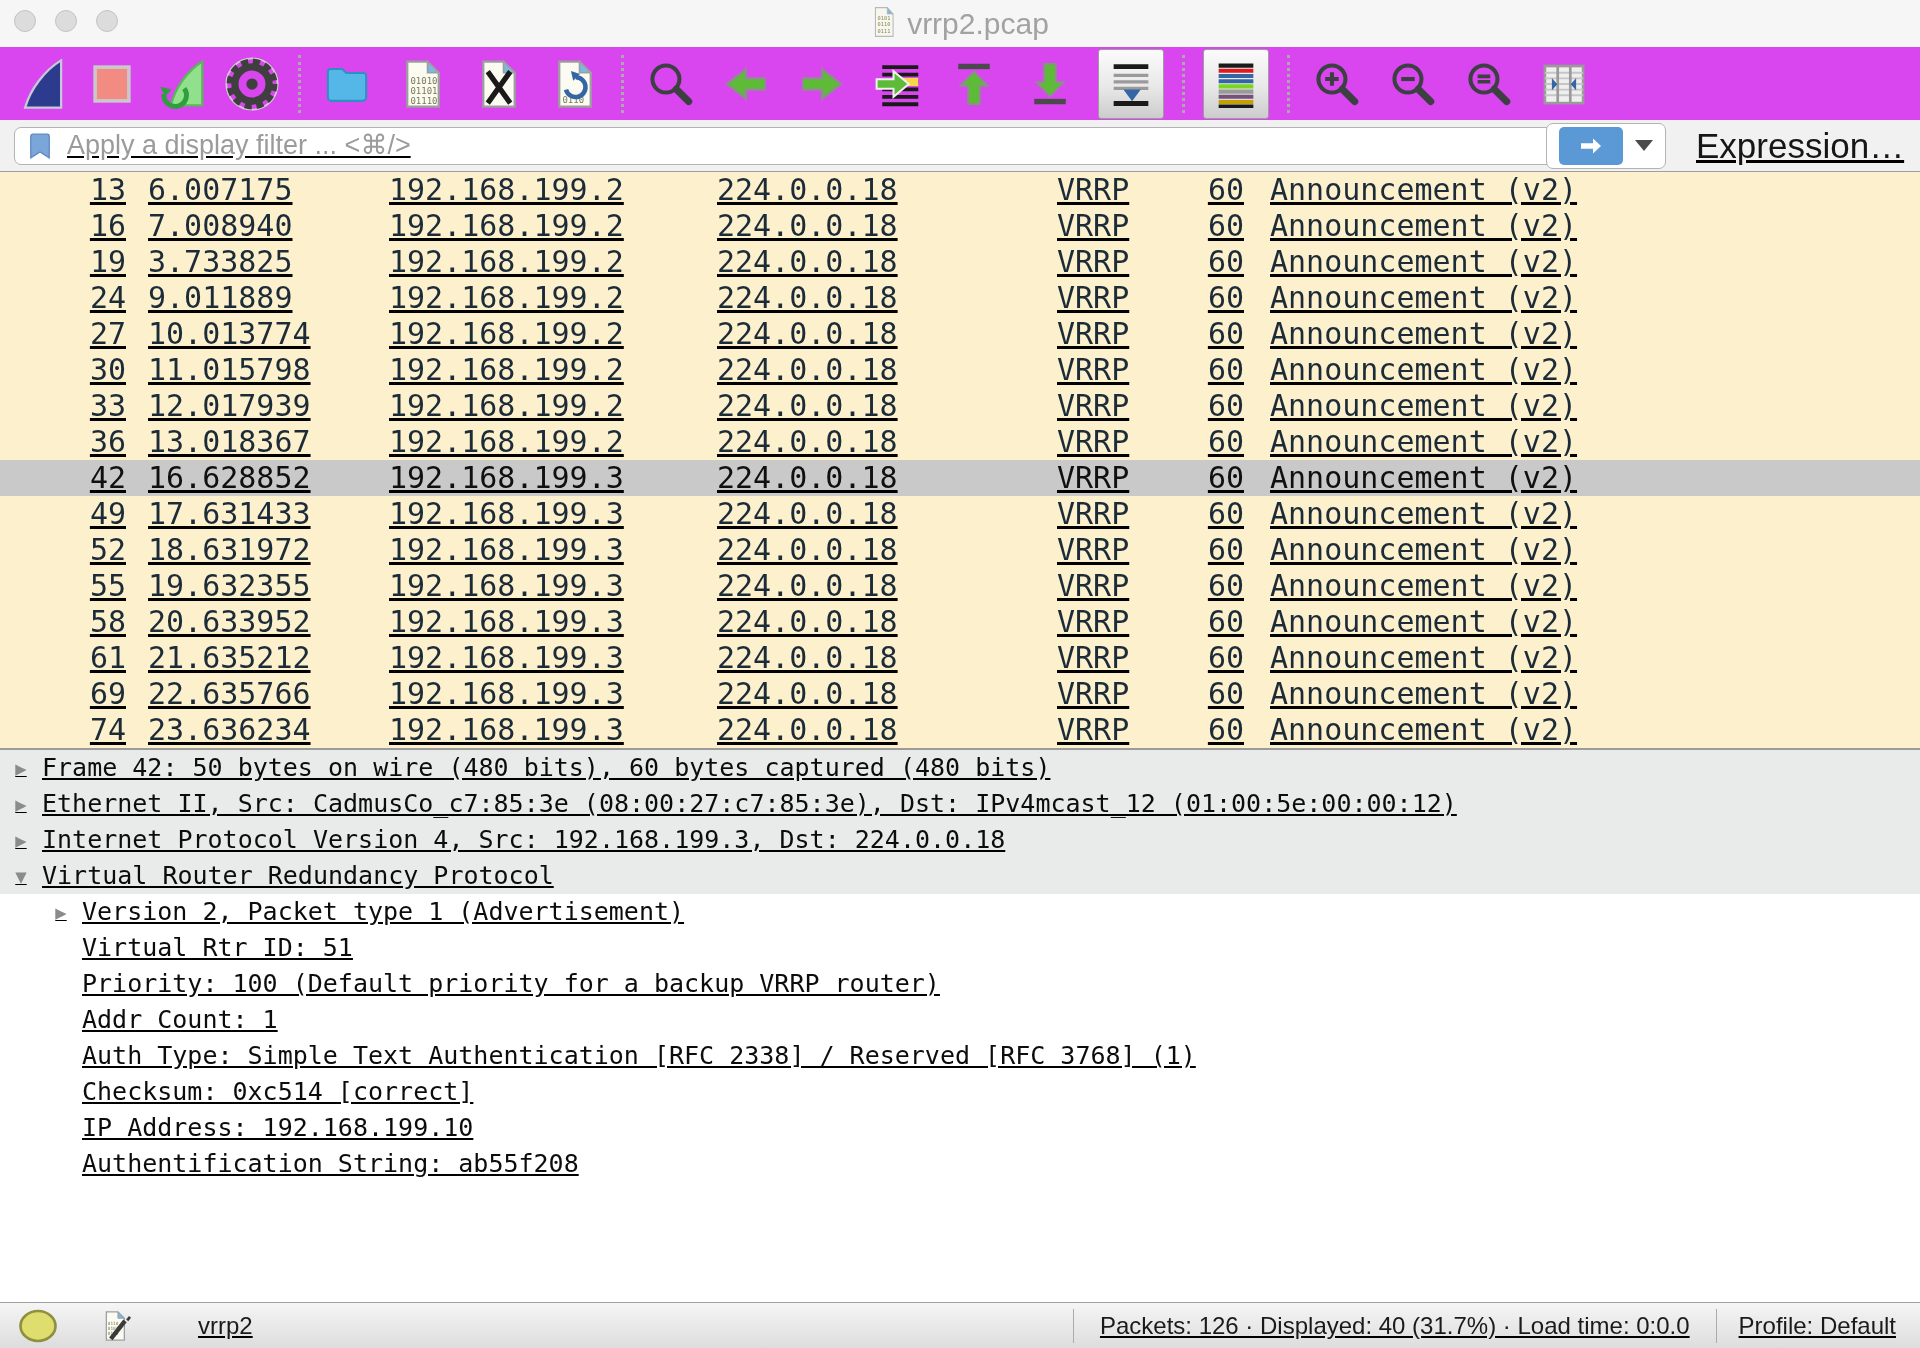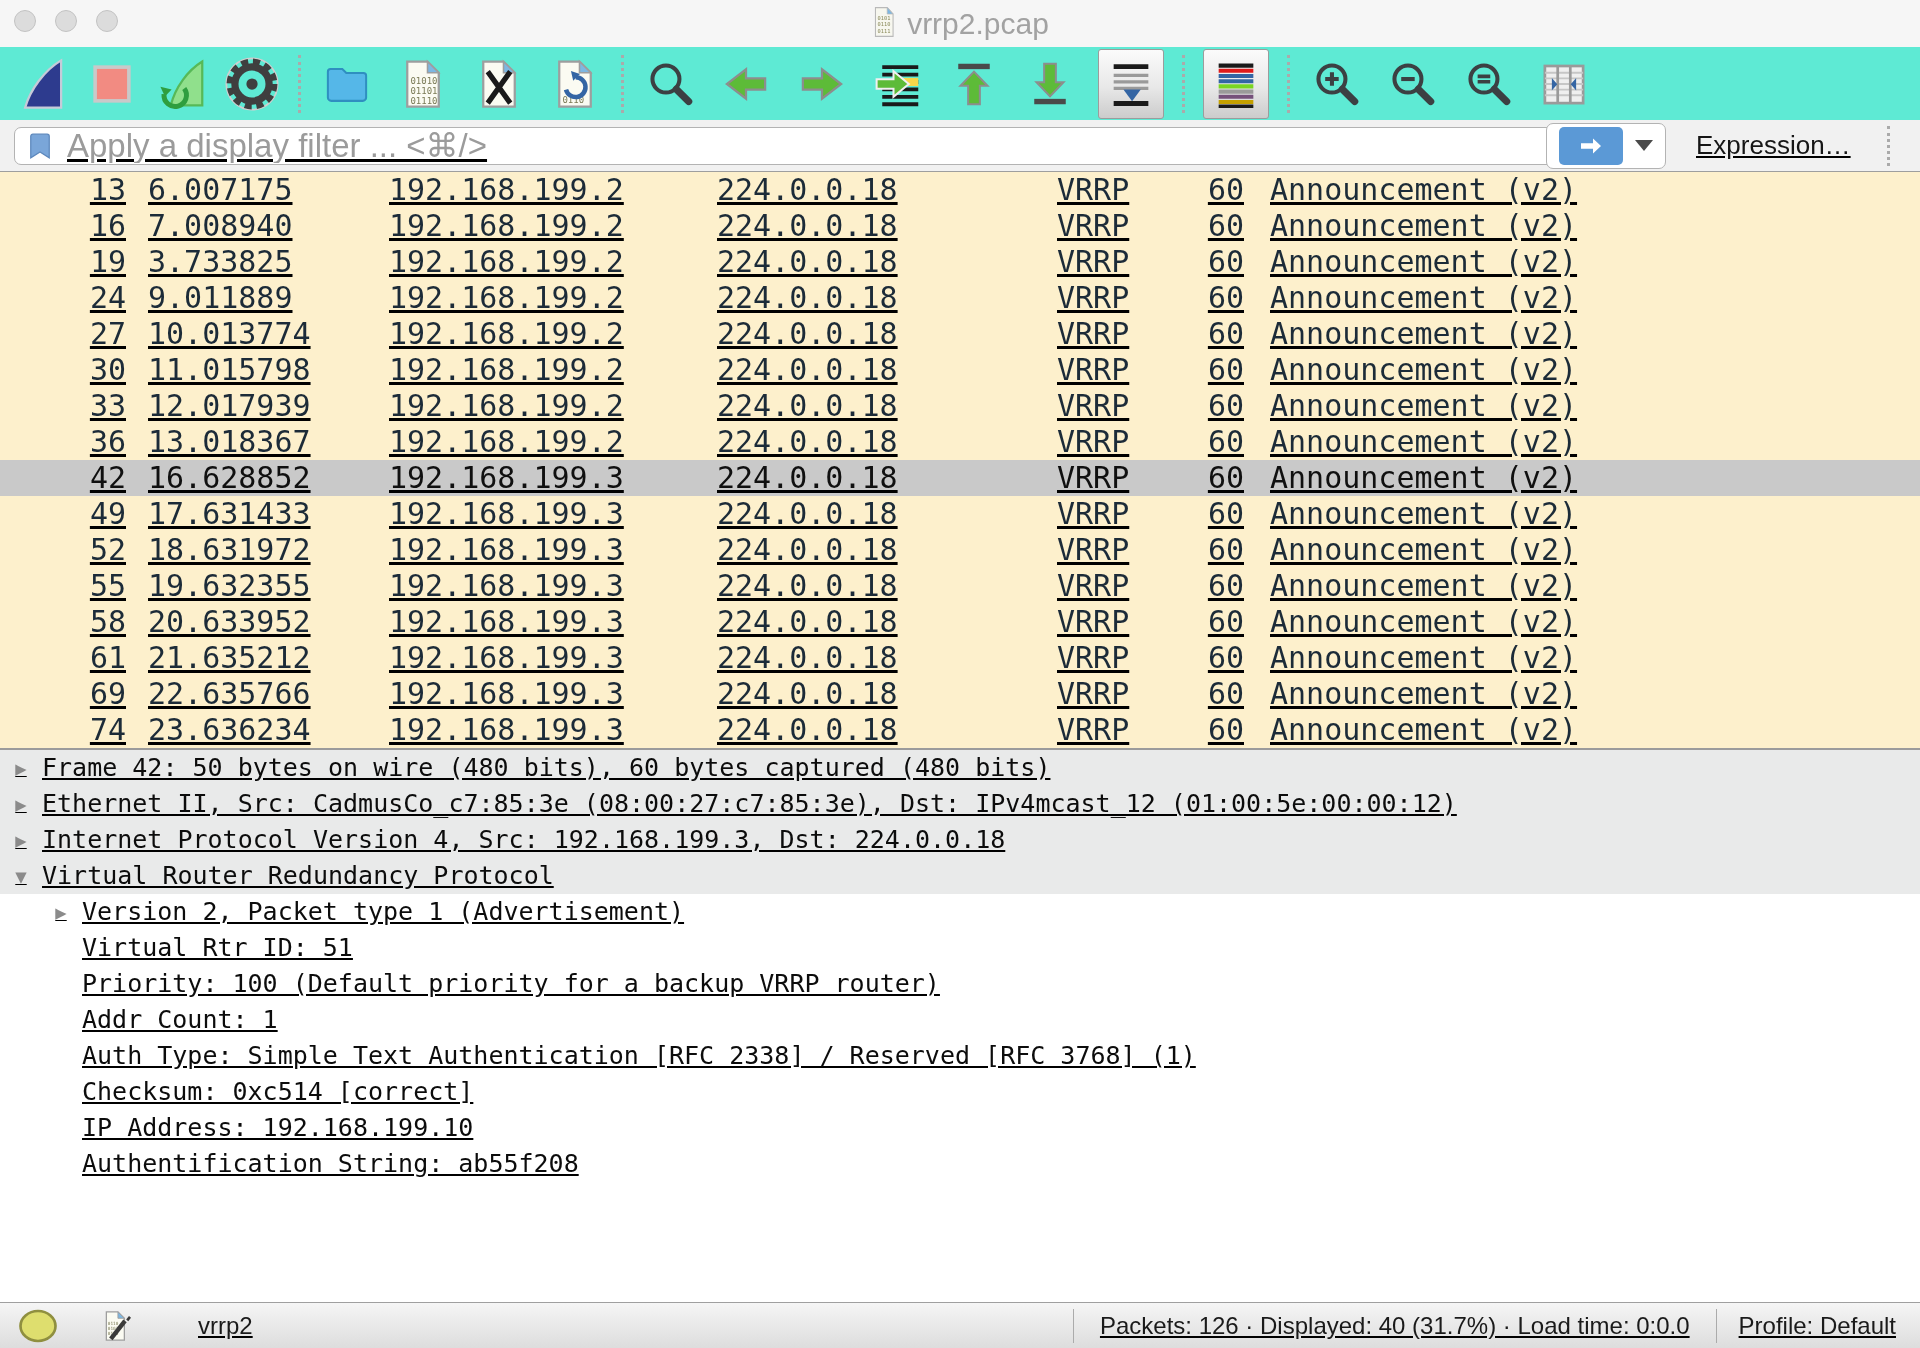--- a/index.html
+++ b/index.html
@@ -8,38 +8,38 @@
   .window{width:1920px;height:1348px;display:flex;flex-direction:column;text-decoration:underline;}
 
   
   .titlebar{height:47px;position:relative;background:#f6f6f6;flex:0 0 auto;}
   .lights{position:absolute;left:14px;top:10px;display:flex;gap:19px;}
   .light{width:22px;height:22px;border-radius:50%;background:#dcdcdc;border:1px solid #c3c3c3;box-sizing:border-box;}
   .titlewrap{position:absolute;left:0;right:0;top:0;height:47px;display:flex;align-items:center;justify-content:center;gap:10px;}
   .titletext{font-size:30px;color:#a2a2a2;}
 
   
-  .toolbar{height:73px;display:flex;align-items:center;padding-left:14px;background:#5eead4;flex:0 0 auto;}
+  .toolbar{height:73px;display:flex;align-items:center;padding-left:14px;background:#d946ef;flex:0 0 auto;}
   .tbtn{width:56px;height:58px;display:flex;align-items:center;justify-content:center;border:none;background:transparent;padding:0;}
   .tbtn svg{display:block;}
   .m7{margin-right:14px;} .m10{margin-right:20px;}
   .tsep{height:58px;border-left:3px dotted #aaaaaa;margin:0 18px;}
   .pressed{width:66px;height:70px;background:linear-gradient(180deg,#fbfbfb 0%,#e8e8e8 55%,#cccccc 100%);
            border:1px solid #9c9c9c;border-radius:3px;box-sizing:border-box;}
 
   
   .filterbar{height:52px;display:flex;align-items:center;background:#f1f1f1;border-bottom:1px solid #9e9e9e;flex:0 0 auto;padding:0 14px;box-sizing:border-box;}
   .filterfield{position:relative;flex:0 0 auto;width:1652px;height:38px;background:#ffffff;border:1px solid #b3b3b3;border-radius:7px;display:flex;align-items:center;box-sizing:border-box;}
   .bmwrap{width:50px;display:flex;align-items:center;justify-content:center;flex:0 0 auto;}
-  .filterinput{flex:1 1 auto;height:32px;border:none;outline:none;font-size:33px;color:#222;background:transparent;font-family:"Liberation Sans",sans-serif;}
+  .filterinput{flex:1 1 auto;height:32px;border:none;outline:none;font-size:27px;color:#222;background:transparent;font-family:"Liberation Sans",sans-serif;}
   .filterinput::placeholder{color:#9b9b9b;}
   .applygroup{flex:0 0 auto;height:46px;margin-right:-1px;display:flex;align-items:center;gap:12px;background:#fff;border:1px solid #b3b3b3;border-radius:7px;padding:0 12px;box-sizing:border-box;}
   .applybtn{width:64px;height:38px;background:#5b99d6;border-radius:5px;display:flex;align-items:center;justify-content:center;}
   .caret{width:0;height:0;border-left:9px solid transparent;border-right:9px solid transparent;border-top:11px solid #4a4a4a;}
-  .expr{font-size:26px;color:#161616;margin-left:24px;background:none;border:none;}
+  .expr{font-size:35px;color:#161616;margin-left:24px;background:none;border:none;}
   .vdots{height:40px;border-left:3px dotted #aaaaaa;margin:0 26px 0 30px;}
 
   
   .list{flex:0 0 auto;background:#fdf0cc;}
   .hdr{height:30px;background:#ffffff;display:flex;font-size:23px;color:#000;border-bottom:1px solid #c2c2c2;box-sizing:border-box;}
   .hcell{box-sizing:border-box;border-right:1px solid #d2d2d2;padding-left:14px;display:flex;align-items:center;}
   .h-no{width:140px;padding-left:8px;}
   .h-time{width:235px;padding-left:10px;}
   .h-src{width:328px;}
   .h-dst{width:340px;}

